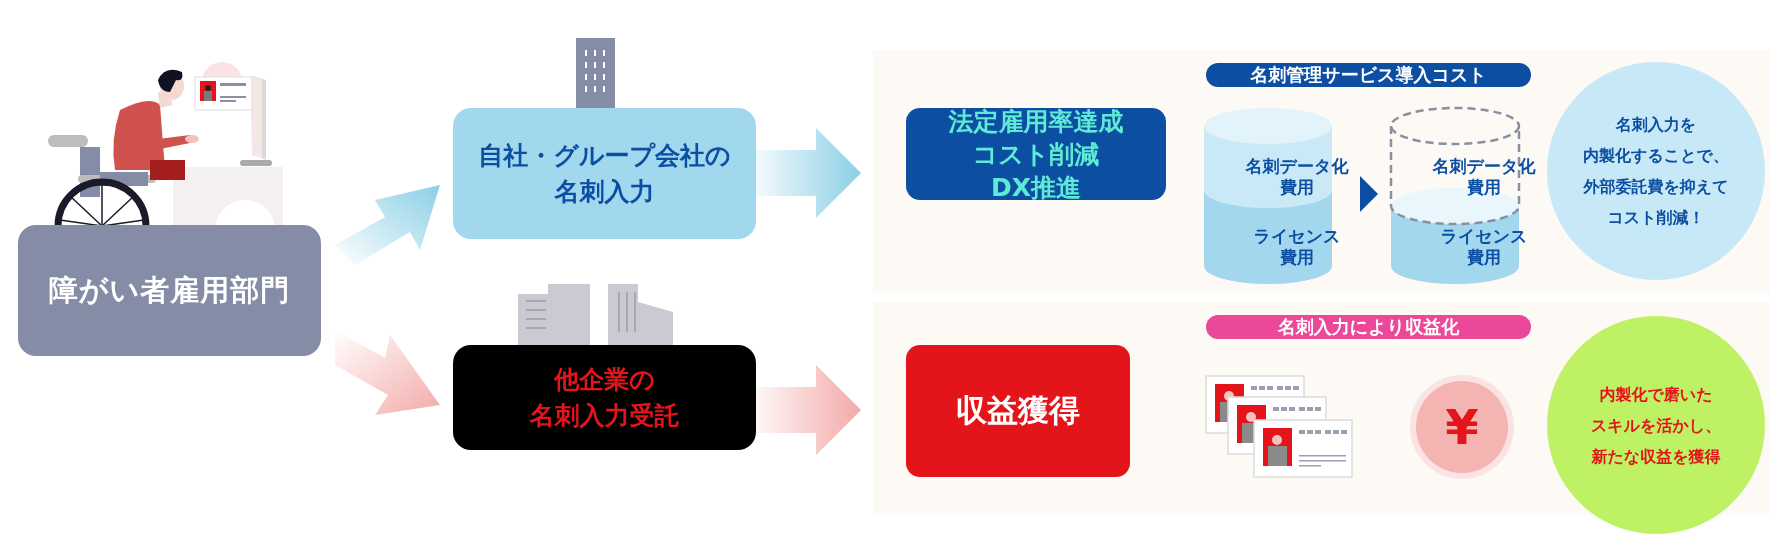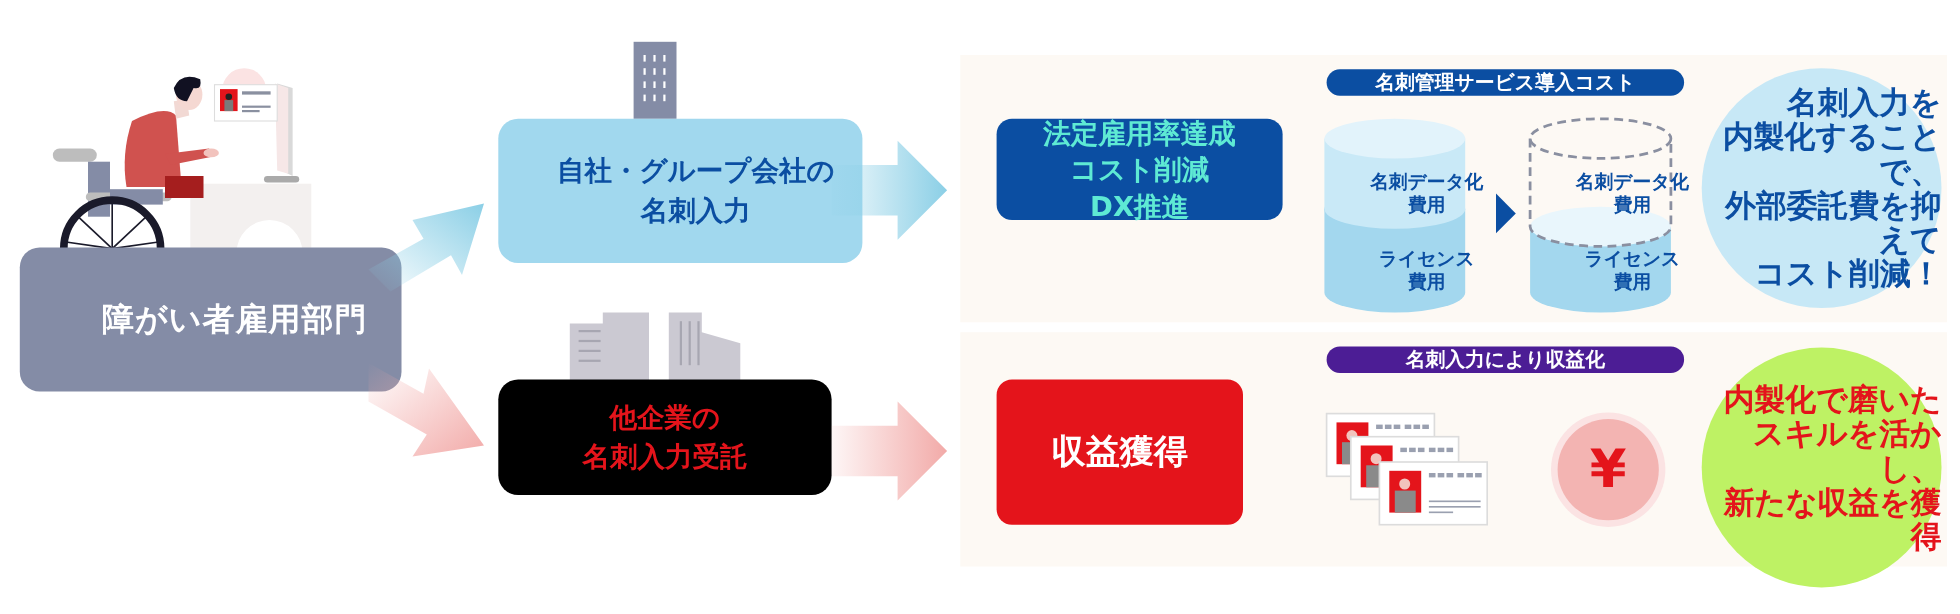--- a/index.html
+++ b/index.html
@@ -2,38 +2,38 @@
 <html><head>
 <meta charset="utf-8">
 <style>
   html, body { margin:0; padding:0; background:#ffffff; }
   body { width:1782px; height:558px; position:relative; overflow:hidden;
          font-family:"DejaVu Sans", "Liberation Sans", sans-serif; }
   .abs { position:absolute; }
   .box { position:absolute; display:flex; align-items:center; justify-content:center;
          text-align:center; font-weight:bold; border-radius:18px; white-space:pre-line; }
   .src { left:18px; top:225px; width:303px; height:131px; background:#848ca6; color:#ffffff;
-         font-size:29px; letter-spacing:1px;padding-left:44px; }
+         font-size:29px; letter-spacing:1px; }
   .mid-blue { left:453px; top:108px; width:303px; height:131px; background:#a1d8ee; color:#0b4ea2;
-         font-size:25px; line-height:36px;padding-left:28px; }
+         font-size:25px; line-height:36px; }
   .mid-red { left:453px; top:345px; width:303px; height:105px; background:#000000; color:#e4141b;
          font-size:25px; line-height:36px; }
   .panel { position:absolute; left:873px; width:897px; background:#fdf9f4; }
   .panel.top { top:50px; height:243px; }
   .panel.bot { top:302px; height:213px; }
   .goal-blue { left:906px; top:108px; width:260px; height:92px; background:#0b4ea2; color:#5eead4;
          font-size:25px; line-height:33px; border-radius:14px; }
   .goal-red { left:906px; top:345px; width:224px; height:132px; background:#e4141b; color:#fff;
          font-size:31px; border-radius:14px; }
   .pill { position:absolute; height:24px; border-radius:18px; color:#fff; font-weight:bold;
           display:flex; align-items:center; justify-content:center; font-size:18px; }
   .pill.blue { left:1206px; top:63px; width:325px; background:#0b4ea2; }
-  .pill.red { left:1206px; top:315px; width:325px; background:#4c1d95; }
+  .pill.red { left:1206px; top:315px; width:325px; background:#ec4899; }
   .circle { position:absolute; border-radius:50%; display:flex; align-items:center; justify-content:center;
-            text-align:right; font-weight:bold; white-space:pre-line; font-size:28px; line-height:31px; }
+            text-align:center; font-weight:bold; white-space:pre-line; font-size:16px; line-height:31px; }
   .circle.blue { left:1547px; top:62px; width:218px; height:218px; background:#c7e8f6; color:#0b4ea2; }
   .circle.red { left:1547px; top:316px; width:218px; height:218px; background:#bef264; color:#e4141b; }
   .cyl-label { position:absolute; width:128px; text-align:center; font-weight:bold; color:#0b4ea2;
                font-size:17px; line-height:21px; white-space:pre-line;margin-left:29px; }
   svg { position:absolute; overflow:visible; }
 </style>
 </head>
 <body>
 
 <svg style="left:0;top:0" width="330" height="240">

